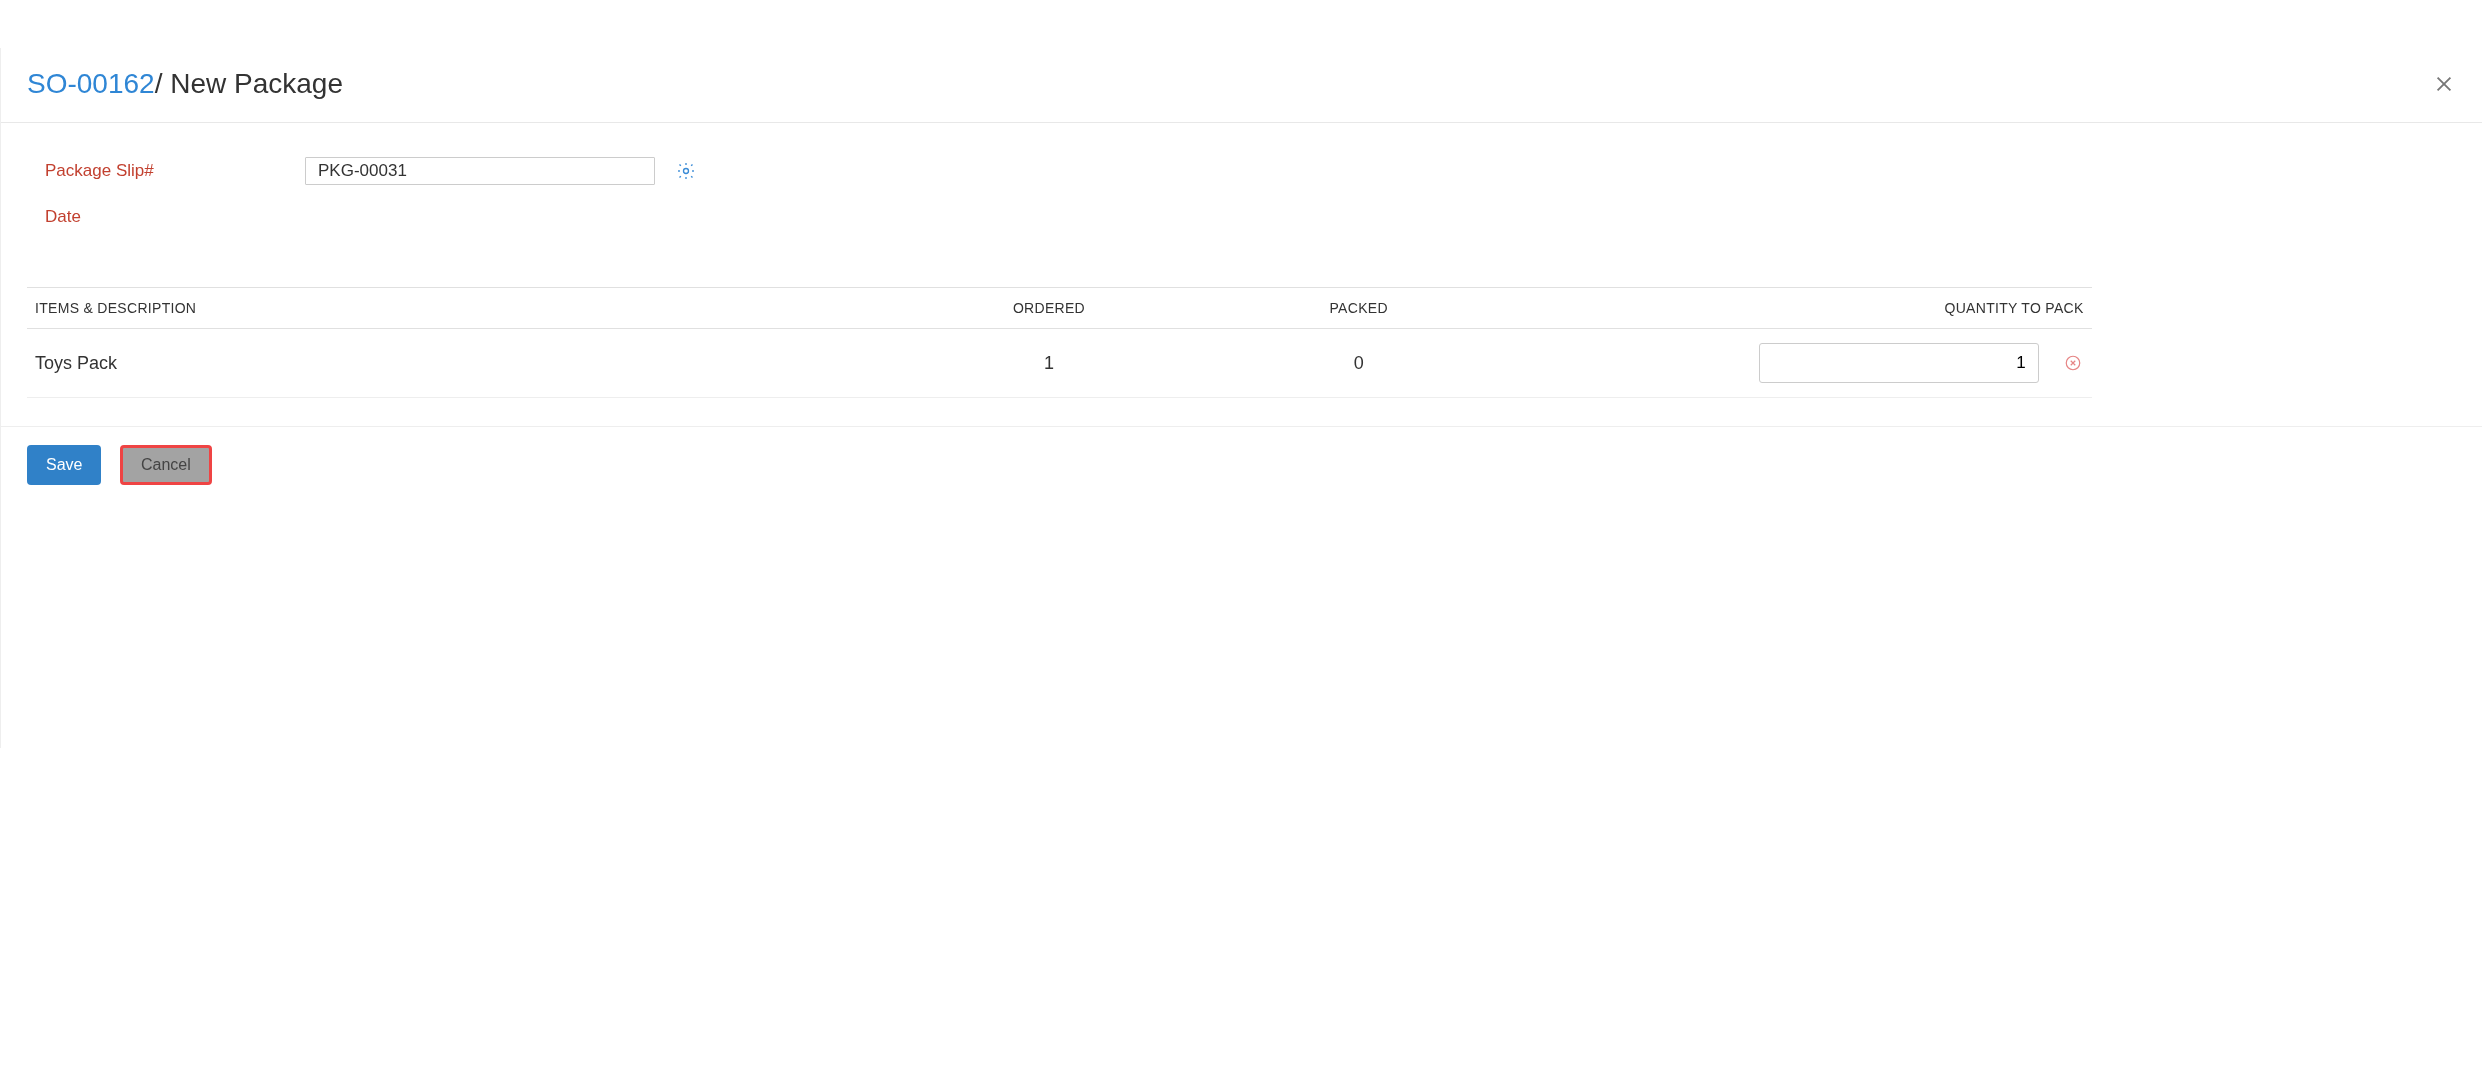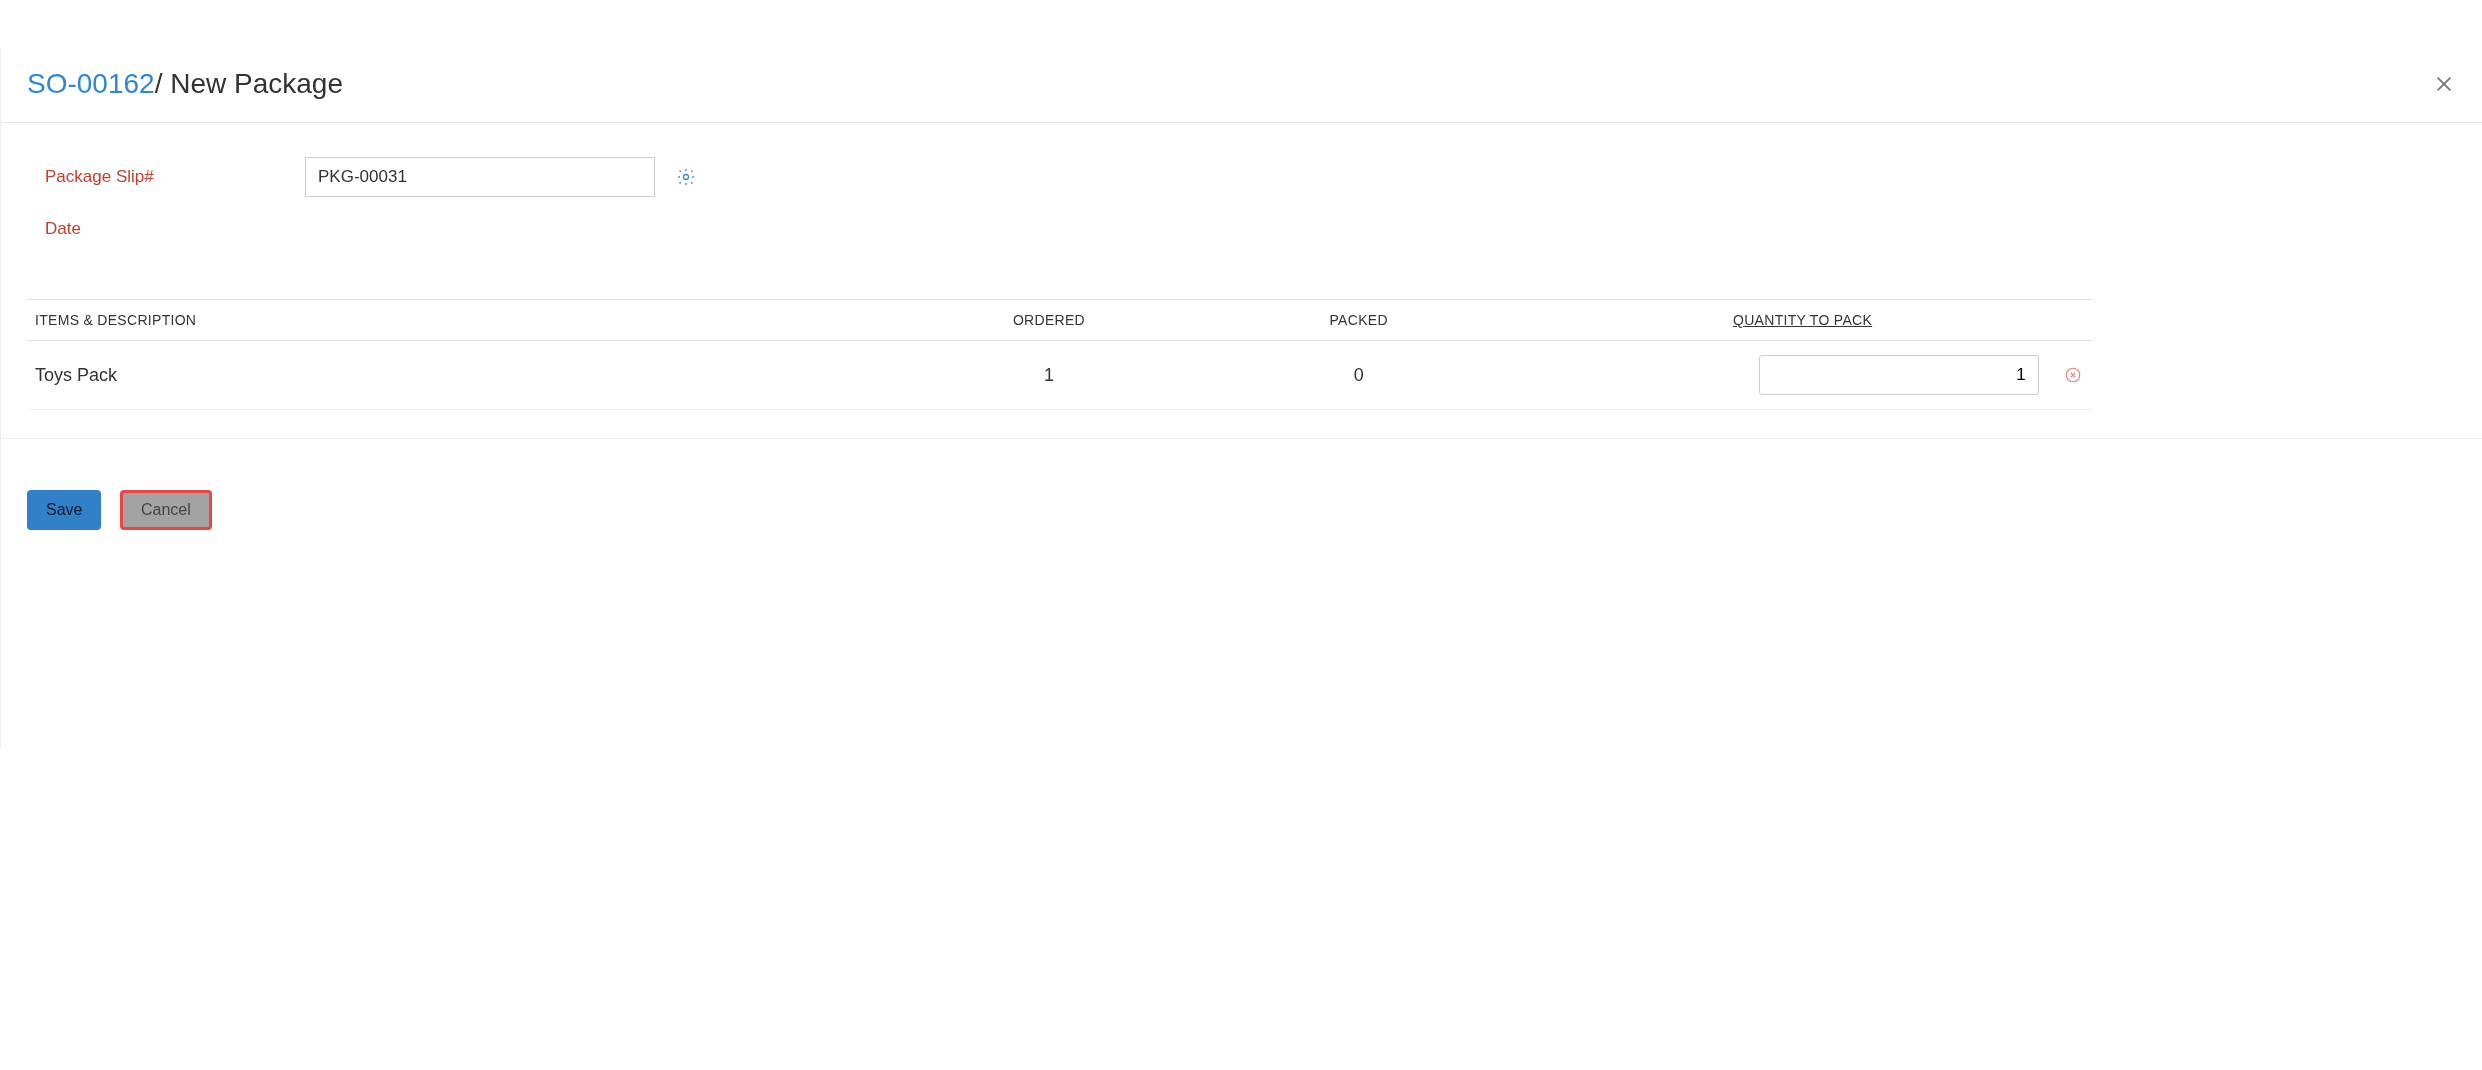--- a/index.html
+++ b/index.html
@@ -54,21 +54,21 @@
     margin-bottom: 22px;
     margin-left: 18px;
   }
   .form-label {
     width: 260px;
     color: #c2402f;
     font-size: 17px;
   }
   .text-input {
     width: 350px;
-    height: 40px;
+    height: 28px;
     border: 1px solid #ccc;
     border-radius: 1px;
     padding: 0 12px;
     font-size: 17px;
     color: #333;
   }
   .gear-btn {
     margin-left: 20px;
     width: 22px;
     height: 22px;
@@ -91,21 +91,21 @@
     text-align: left;
     font-size: 14px;
     font-weight: 500;
     letter-spacing: 0.3px;
     color: #333;
     padding: 12px 8px;
     border-top: 1px solid #e0e0e0;
     border-bottom: 1px solid #e0e0e0;
   }
   table.items thead th.center { text-align: center; }
-  table.items thead th.right { text-align: center; text-decoration: underline; }
+  table.items thead th.right { text-align: right; }
   table.items tbody td {
     padding: 14px 8px;
     font-size: 18px;
     color: #333;
     border-bottom: 1px solid #eee;
     vertical-align: middle;
   }
   table.items tbody td.center { text-align: center; }
   .qty-input {
     width: 280px;
@@ -160,22 +160,21 @@
     justify-content: center;
     height: 40px;
     padding: 0 18px;
     border-radius: 4px;
     font-size: 16px;
     cursor: pointer;
     border: 1px solid transparent;
   }
   .btn-primary {
     background: #3081c8;
-    color: #0f172a;
-    margin-top: 33px;
+    color: #ffffff;
   }
   .btn-secondary {
     background: #a3a3a3;
     color: #444;
     border: 3px solid #ef4444;
     margin-left: 14px;
   }
 </style>
 </head>
 <body>

